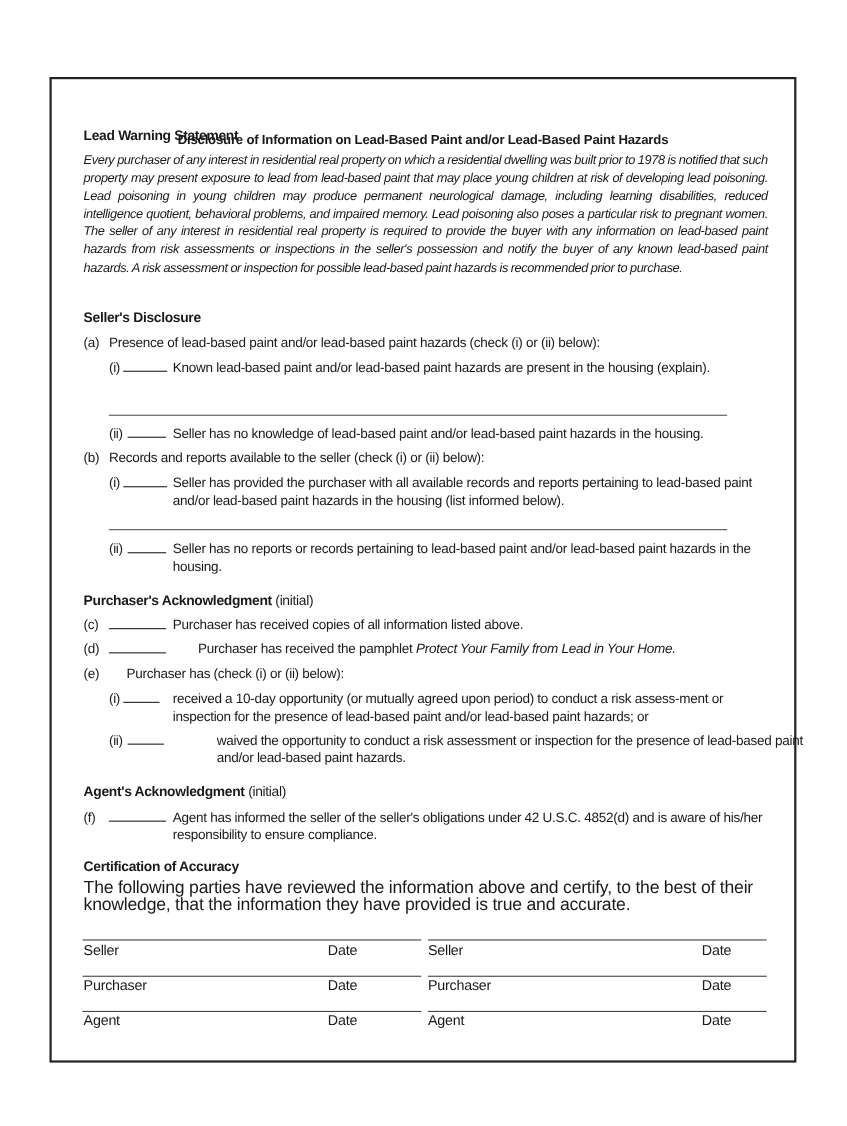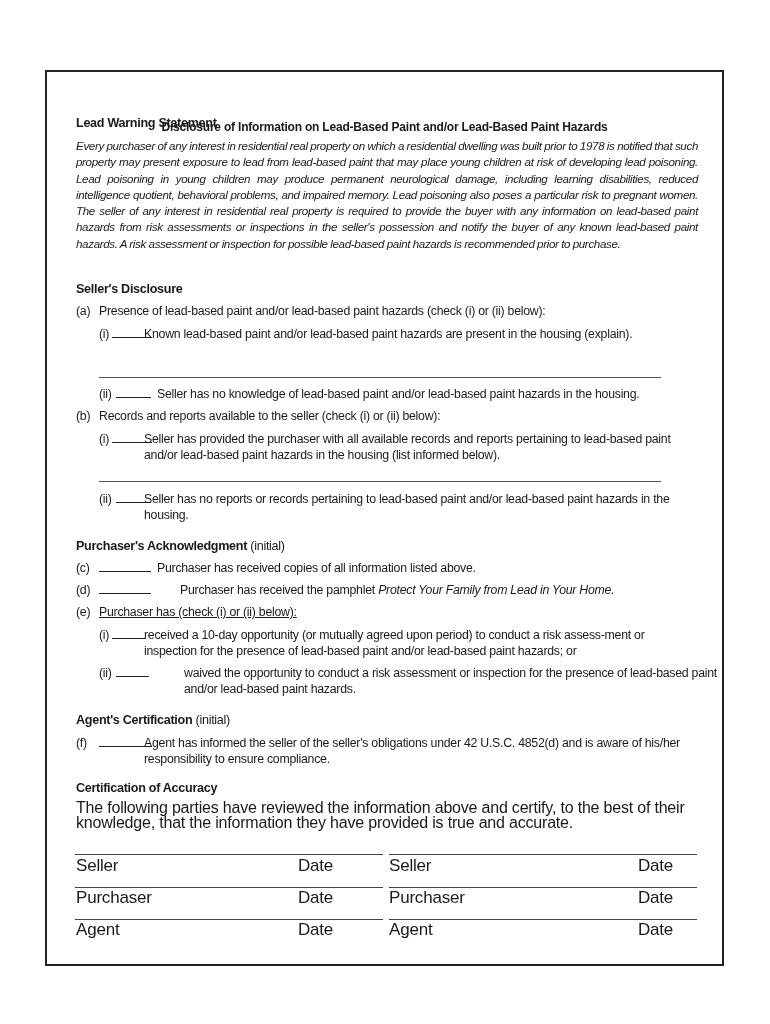--- a/index.html
+++ b/index.html
@@ -47,37 +47,37 @@
     }
     .t { font-size: 12.3px; letter-spacing: -0.25px; line-height: 16px; white-space: nowrap; }
     .lbl { left: 29px; }
     .lbl2 { left: 52px; }
     .blank {
       display: inline-block;
       border-bottom: 1px solid #222;
       height: 11px;
       vertical-align: baseline;
     }
-    .body2 { left: 97px; width: 545px; white-space: normal; }
+    .body2 { left: 110px; width: 545px; white-space: normal; }
     .rule {
       position: absolute;
       height: 0;
       border-top: 1px solid #555;
     }
     .cert-text {
       left: 29px; width: 622px;
       font-size: 16px;
       line-height: 14.5px;
       letter-spacing: -0.2px;
     }
     .sig-line {
       position: absolute; height: 0;
       border-top: 1px solid #444;
     }
-    .sig-lbl { font-size: 17px; letter-spacing: -0.2px; }
+    .sig-lbl { font-size: 13px; letter-spacing: -0.2px; }
   </style>
 </head>
 <body>
 
 <div class="frame">
 
   <div class="abs doc-title">Disclosure of Information on Lead-Based Paint and/or Lead-Based Paint Hazards</div>
 
   <div class="abs h" style="top:44px;">Lead Warning Statement</div>
   <div class="abs warn">Every purchaser of any interest in residential real property on which a residential dwelling was built prior to 1978 is notified that such property may present exposure to lead from lead-based paint that may place young children at risk of developing lead poisoning.  Lead poisoning in young children may produce permanent neurological damage, including learning disabilities, reduced intelligence quotient, behavioral problems, and impaired memory.  Lead poisoning also poses a particular risk to pregnant women.  The seller of any interest in residential real property is required to provide the buyer with any information on lead-based paint hazards from risk assessments or inspections in the seller's possession and notify the buyer of any known lead-based paint hazards.  A risk assessment or inspection for possible lead-based paint hazards is recommended prior to purchase.</div>
@@ -117,32 +117,32 @@
   <div class="abs blank" style="top:488px; left:52px; width:52px;"></div>
   <div class="abs t" style="top:488px; left:110px;">Purchaser has received copies of all information listed above.</div>
 
   <div class="abs t lbl" style="top:510px;">(d)</div>
   <div class="abs blank" style="top:510px; left:52px; width:52px;"></div>
   <div class="abs t" style="top:510px; left:110px;margin-left:23px;">
     <span>Purchaser has received the pamphlet </span><i>Protect Your Family from Lead in Your Home.</i>
   </div>
 
   <div class="abs t lbl" style="top:532px;">(e)</div>
-  <div class="abs t" style="top:532px; left:52px;text-decoration:underline;">Purchaser has (check (i) or (ii) below):</div>
+  <div class="abs t" style="top:532px; left:68px;">Purchaser has (check (i) or (ii) below):</div>
 
   <div class="abs t lbl2" style="top:555px;">(i)</div>
   <div class="abs blank" style="top:555px; left:65px; width:33px;"></div>
   <div class="abs t body2" style="top:555px;">received a 10-day opportunity (or mutually agreed upon period) to conduct a risk assess-ment or inspection for the presence of lead-based paint and/or lead-based paint hazards; or</div>
 
   <div class="abs t lbl2" style="top:593px;">(ii)</div>
   <div class="abs blank" style="top:593px; left:69px; width:33px;"></div>
   <div class="abs t body2" style="top:593px;margin-left:40px;">waived the opportunity to conduct a risk assessment or inspection for the presence of lead-based paint and/or lead-based paint hazards.</div>
 
   <div class="abs h" style="top:641px;">
-    <span>Agent's Certification</span>
+    <span>Agent's Acknowledgment</span>
     <span class="sub">(initial)</span>
   </div>
 
   <div class="abs t lbl" style="top:663px;">(f)</div>
   <div class="abs blank" style="top:663px; left:52px; width:52px;"></div>
   <div class="abs t body2" style="top:663px;">Agent has informed the seller of the seller's obligations under 42 U.S.C. 4852(d) and is aware of his/her responsibility to ensure compliance.</div>
 
   <div class="abs h" style="top:709px;">Certification of Accuracy</div>
   <div class="abs cert-text" style="top:729px;">The following parties have reviewed the information above and certify, to the best of their knowledge, that the information they have provided is true and accurate.</div>
 

